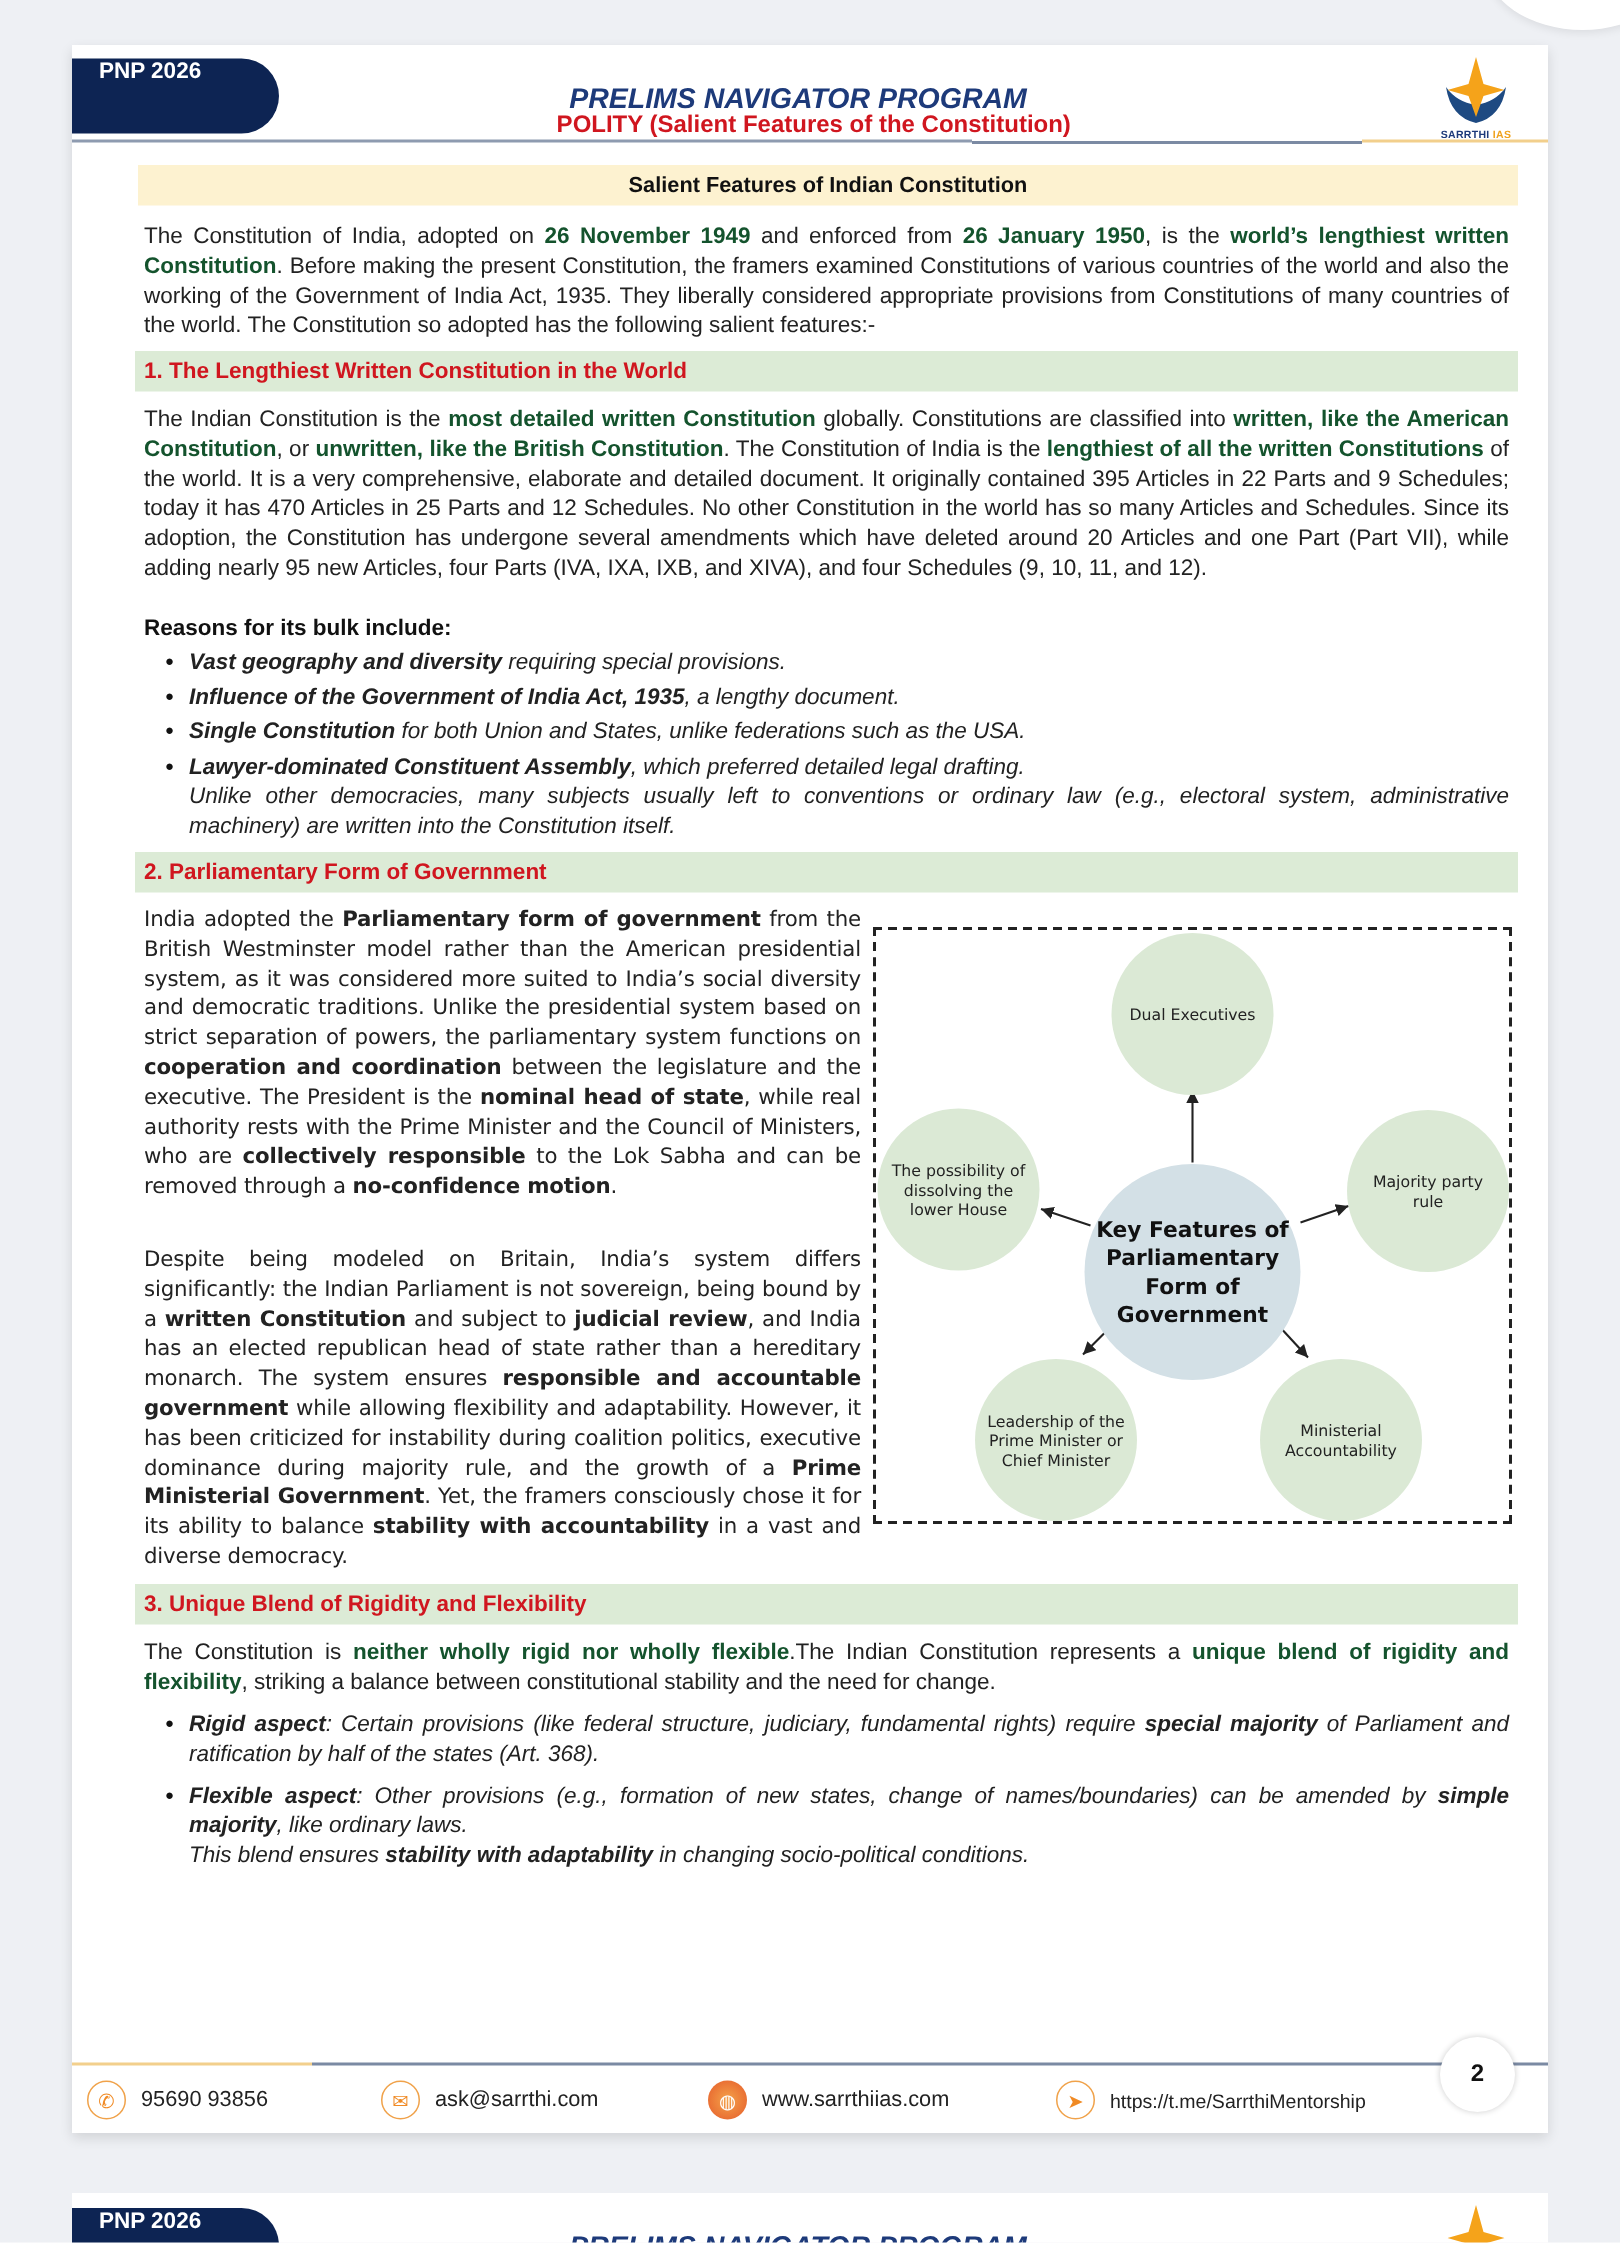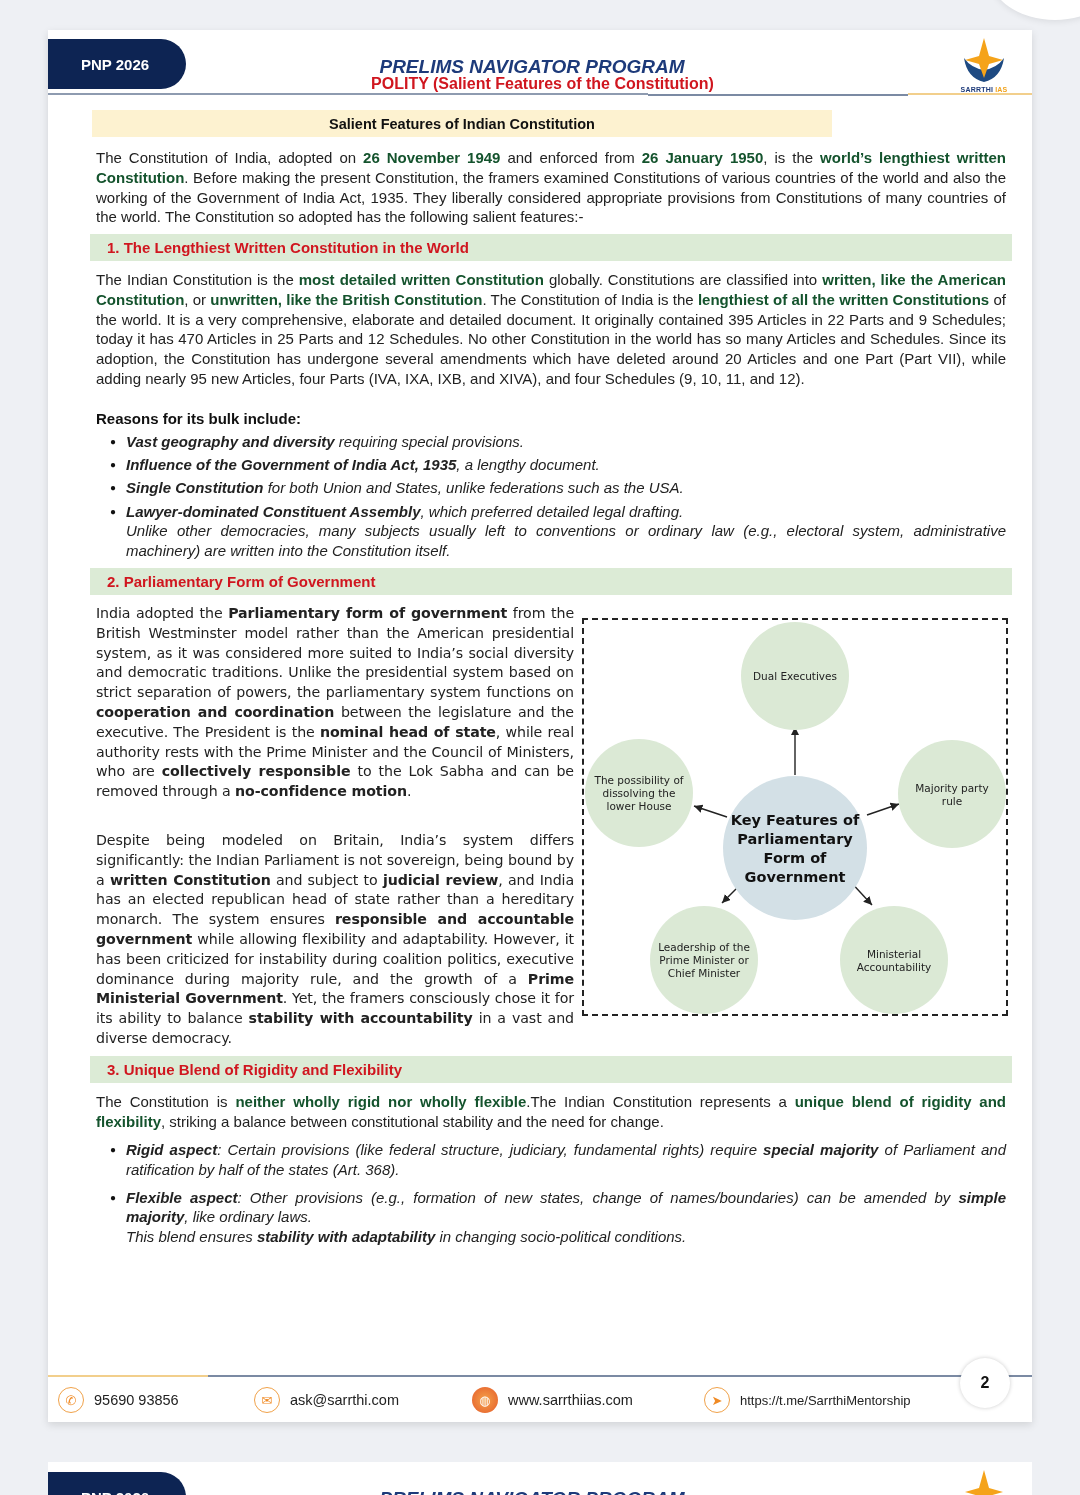--- a/index.html
+++ b/index.html
@@ -5,33 +5,33 @@
   * { box-sizing: border-box; margin: 0; padding: 0; }
   html, body { width: 1080px; height: 1495px; overflow: hidden; }
   body { background: #eef0f4; font-family: "Liberation Sans", sans-serif; color: #1a1a1a; position: relative; }
 
   .corner-circle { position: absolute; top: -70px; right: -40px; width: 130px; height: 90px; border-radius: 50%; background: #fff; box-shadow: 0 2px 6px rgba(0,0,0,0.08); }
 
   .page { position: absolute; left: 48px; top: 30px; width: 984px; height: 1392px; background: #fff; box-shadow: 0 3px 8px rgba(0,0,0,0.12); overflow: hidden; }
   .page2 { position: absolute; left: 48px; top: 1462px; width: 984px; height: 60px; background: #fff; overflow: hidden; }
 
   
-  .pnp-tab { position: absolute; left: 0; top: 9px; width: 138px; height: 50px; background: #0d2453; border-radius: 0 26px 26px 0; color: #fff; font-weight: bold; font-size: 15px; display: flex; align-items: center; padding-left: 33px; }
+  .pnp-tab { position: absolute; left: 0; top: 9px; width: 138px; height: 50px; background: #0d2453; border-radius: 0 26px 26px 0; color: #fff; font-weight: bold; font-size: 15px; display: flex; padding-left: 18px; }
   .hdr-title { position: absolute; left: 0; right: 16px; top: 26px; text-align: center; font-weight: bold; font-size: 19px; color: #1d3a7a; font-style: italic; }
   .hdr-sub { position: absolute; left: 5px; right: 0; top: 45px; text-align: center; font-weight: bold; font-size: 16px; color: #d0161f; }
   .hdr-line { position: absolute; top: 63px; height: 2px; }
   .logo { position: absolute; right: 18px; top: 8px; width: 60px; height: 56px; text-align: center; }
   .logo-text { font-size: 7px; font-weight: bold; color: #1d3a7a; letter-spacing: 0.2px; margin-top: -2px; }
   .logo-text span { color: #f0a21c; }
 
-  .banner { position: absolute; left: 44px; top: 80px; width: 740px; height: 27px; background: #fdf2d0; display: flex; align-items: center; justify-content: center; font-weight: bold; font-size: 14.5px; color: #111; }
+  .banner { position: absolute; left: 44px; top: 80px; width: 920px; height: 27px; background: #fdf2d0; display: flex; align-items: center; justify-content: center; font-weight: bold; font-size: 14.5px; color: #111; }
 
   .p { position: absolute; left: 48px; width: 910px; font-size: 15px; line-height: 19.8px; text-align: justify; color: #222; }
   .p b { color: #14532d; }
-  .sec { position: absolute; left: 42px; width: 922px; height: 27px; background: #dcebd6; color: #d0161f; font-weight: bold; font-size: 15px; display: flex; align-items: center; padding-left: 17px; }
+  .sec { position: absolute; left: 42px; width: 922px; height: 27px; background: #dcebd6; color: #d0161f; font-weight: bold; font-size: 15px; display: flex; align-items: center; padding-left: 6px; }
 
   .bullets { position: absolute; left: 62px; width: 896px; font-size: 15px; color: #222; font-style: italic; }
   .bullets li { list-style: none; position: relative; padding-left: 16px; line-height: 19.8px; margin-bottom: 3.4px; text-align: justify; }
   .bullets li::before { content: "●"; position: absolute; left: 0; top: 0; font-size: 10px; color: #111; }
   .bullets .note { padding-left: 16px; line-height: 19.8px; text-align: justify; }
 
   .col { position: absolute; left: 48px; width: 478px; font-size: 15px; line-height: 19.8px; text-align: justify; color: #222; font-family: "DejaVu Sans", sans-serif; font-size: 14.2px; letter-spacing: -0.1px; }
 
   .diagram { position: absolute; left: 534px; top: 588px; width: 426px; height: 398px; border: 2px dashed #222; }
   .diagram svg { position: absolute; left: 0; top: 0; }

